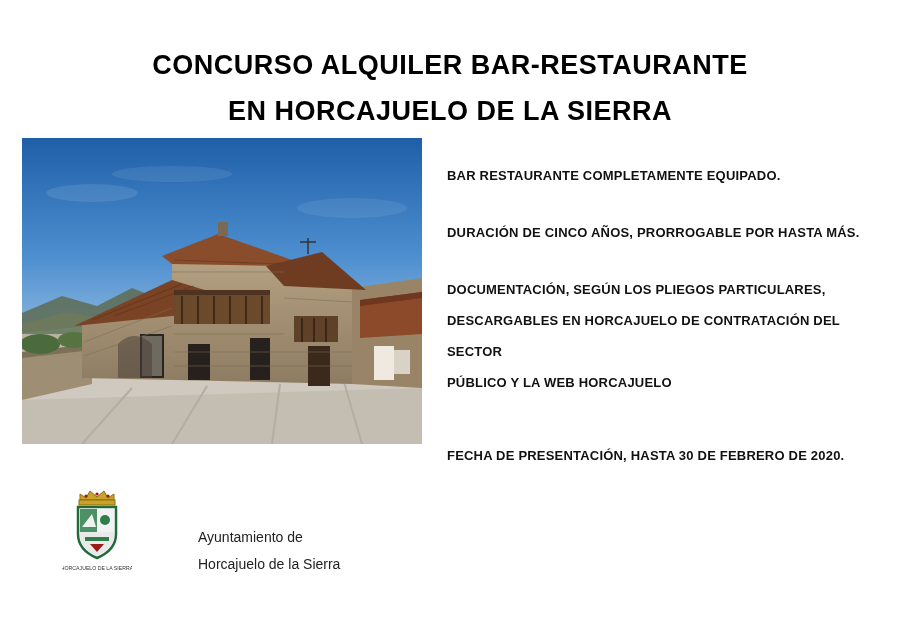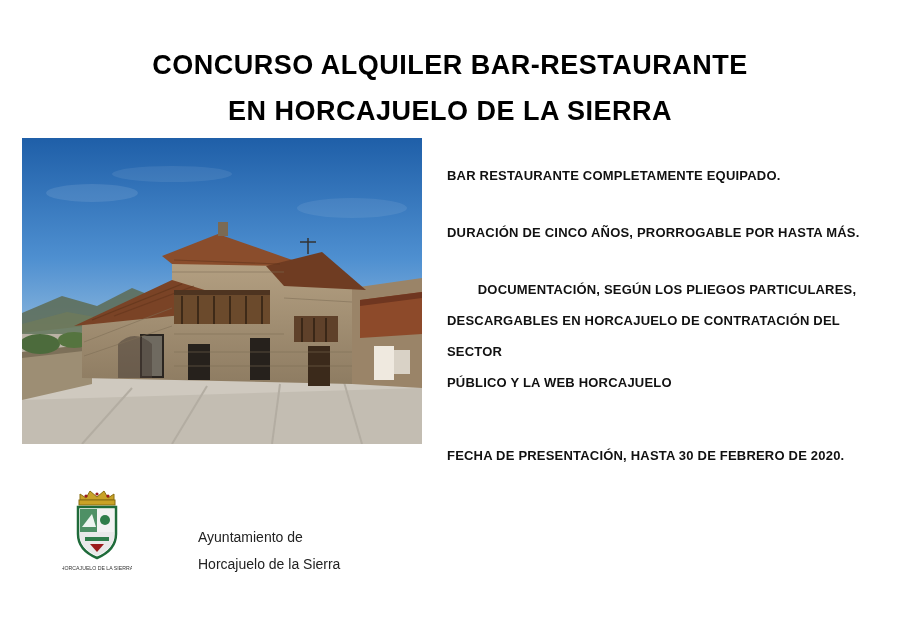--- a/index.html
+++ b/index.html
@@ -61,21 +61,21 @@
     width: 440px;
   }
   .para {
     font-size: 13px;
     font-weight: bold;
     letter-spacing: 0.2px;
     color: #111;
     line-height: 31px;
   }
   .para.gap-top-1 { margin-top: 26px; }
-  .para.gap-top-2 { margin-top: 26px; text-align: center; }
+  .para.gap-top-2 { margin-top: 26px; }
   .para.tight { line-height: 31px; }
   .para.date { margin-top: 42px; }
 
   
   .footer {
     position: absolute;
     left: 62px;
     top: 480px;
     width: 420px;
     height: 110px;

